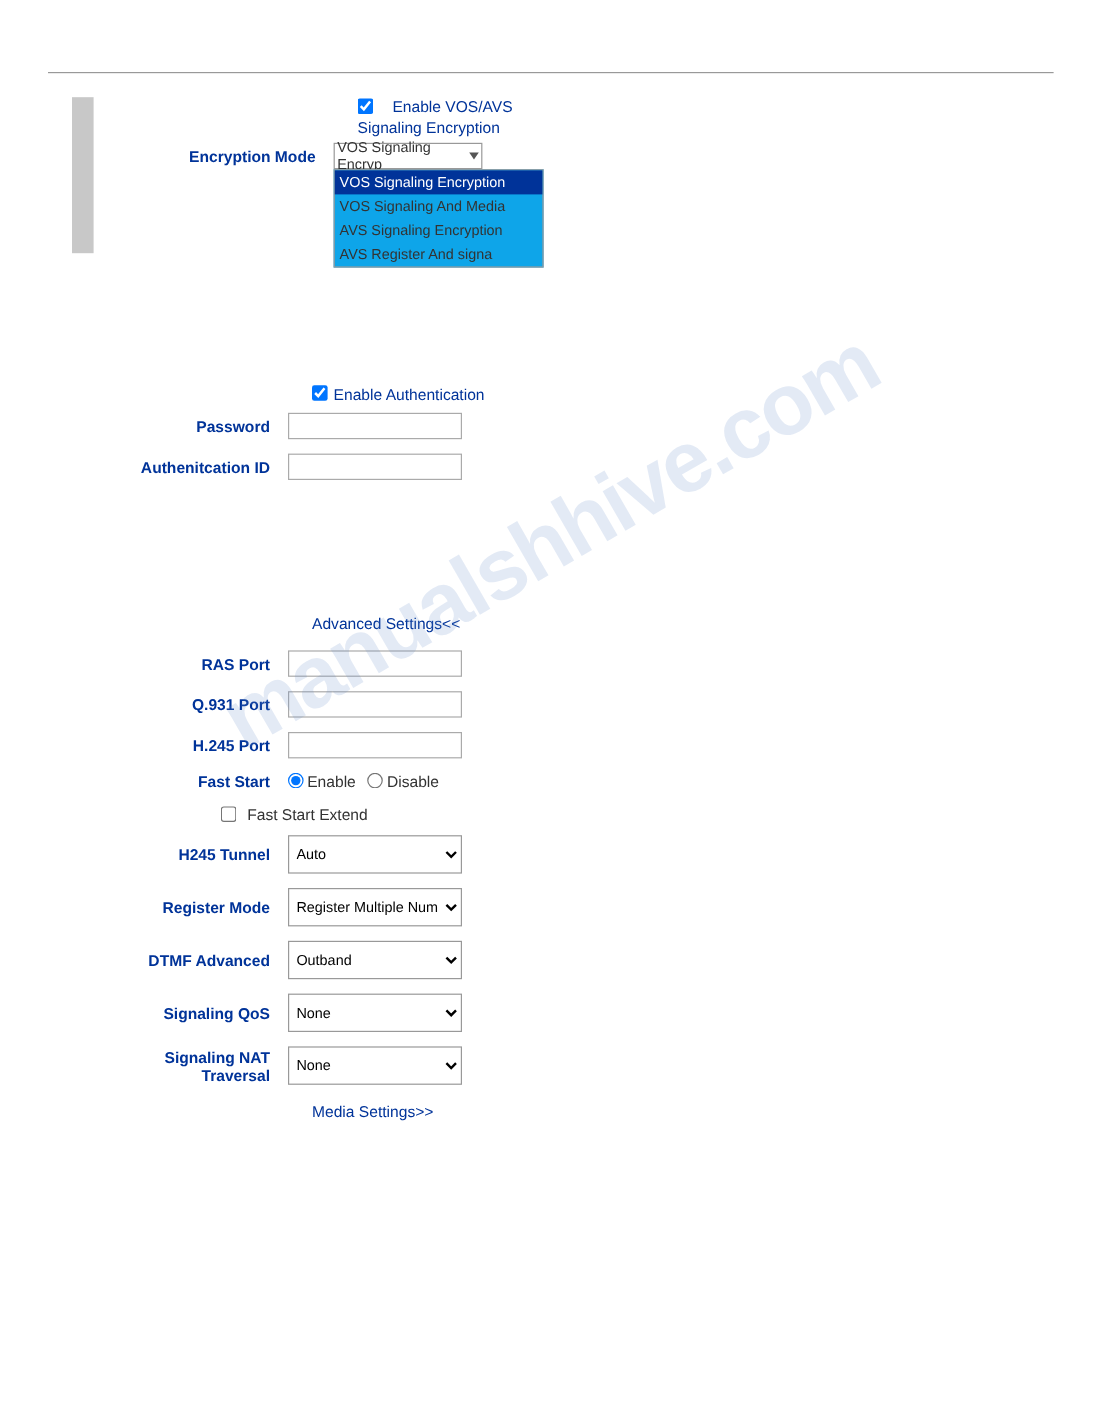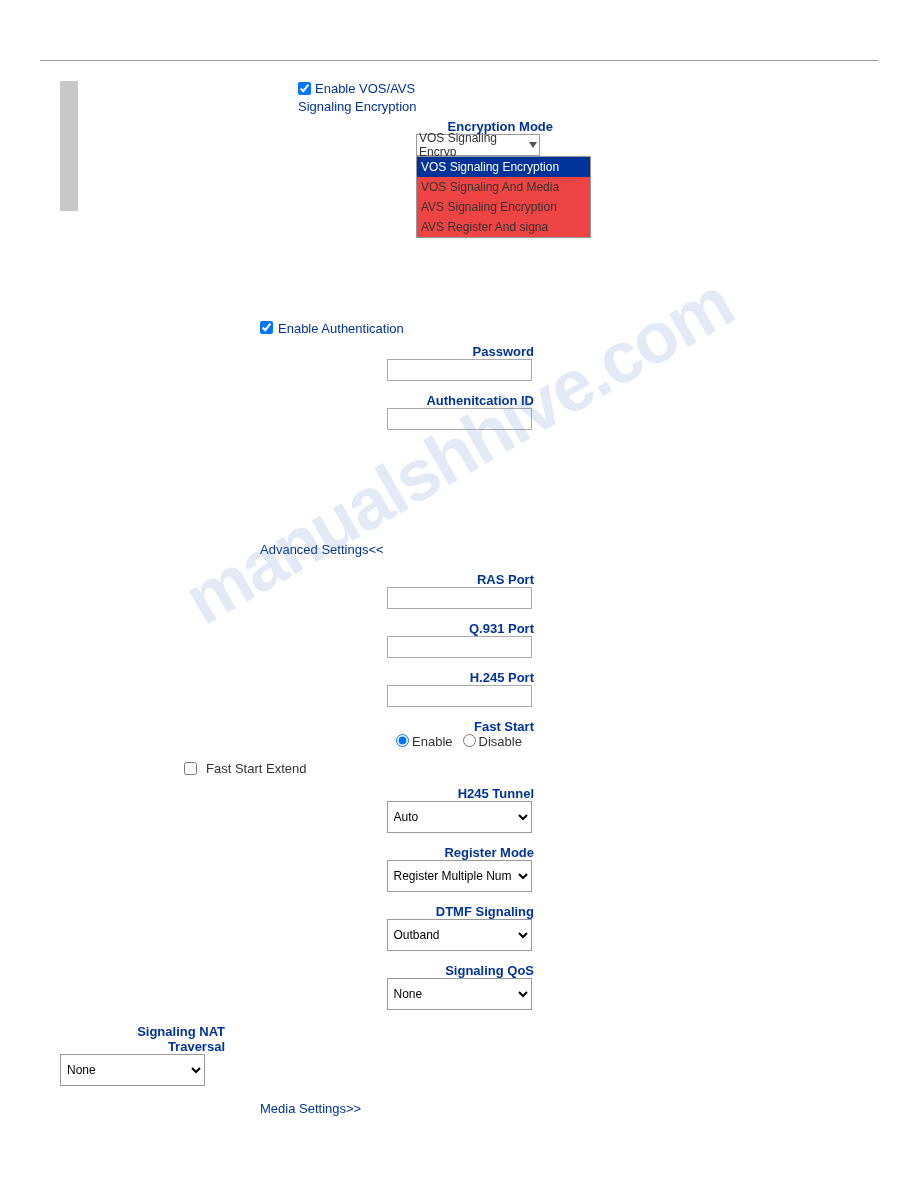--- a/index.html
+++ b/index.html
@@ -63,21 +63,20 @@
     .section-content {
       flex: 1;
       padding-left: 10px;
     }
 
     
     .form-row {
       display: flex;
       align-items: center;
       margin-bottom: 12px;
-      flex-direction: column;
     }
 
     .form-label {
       width: 180px;
       text-align: right;
       padding-right: 15px;
       color: #003399;
       font-weight: bold;
       font-size: 13px;
     }
@@ -126,21 +125,21 @@
       padding: 0 2px;
       cursor: pointer;
     }
 
     .dropdown-list {
       position: absolute;
       top: 22px;
       left: 0;
       width: 175px;
       border: 1px solid #999;
-      background: #ef4444;
+      background: #0ea5e9;
       z-index: 100;
       font-size: 12px;
     }
 
     .dropdown-item {
       padding: 3px 4px;
       cursor: pointer;
       white-space: nowrap;
       overflow: hidden;
       text-overflow: ellipsis;
@@ -241,21 +240,21 @@
 
   <div class="content-area">
 
     <div class="section-with-bar">
       <div class="gray-bar"></div>
       <div class="section-content">
 
         <div class="encryption-label-block">
           <div class="enable-vos-row">
             <input type="checkbox" checked="" style="">
-            <span style="color:#003399; font-size:13px; margin-left:4px;">Enable VOS/AVS</span>
+            <span style="color:#003399; font-size:13px; margin-left:16px;">Enable VOS/AVS</span>
           </div>
           <div class="signaling-encryption-text">Signaling Encryption</div>
         </div>
 
         <div class="form-row">
           <div class="form-label">Encryption Mode</div>
           <div class="dropdown-open-container">
             <div class="dropdown-shown">
               <span>VOS Signaling Encryp</span>
               <span class="dropdown-arrow"></span>
@@ -344,21 +343,21 @@
 
     <div class="form-row">
       <div class="form-label">Register Mode</div>
       <select class="dropdown-medium">
         <option>Register Multiple Num</option>
         <option>Register Single Num</option>
       </select>
     </div>
 
     <div class="form-row">
-      <div class="form-label">DTMF Signaling</div>
+      <div class="form-label">DTMF Advanced</div>
       <select class="dropdown-medium">
         <option>Outband</option>
         <option>Inband</option>
         <option>RFC2833</option>
       </select>
     </div>
 
     <div class="form-row">
       <div class="form-label">Signaling QoS</div>
       <select class="dropdown-medium">

